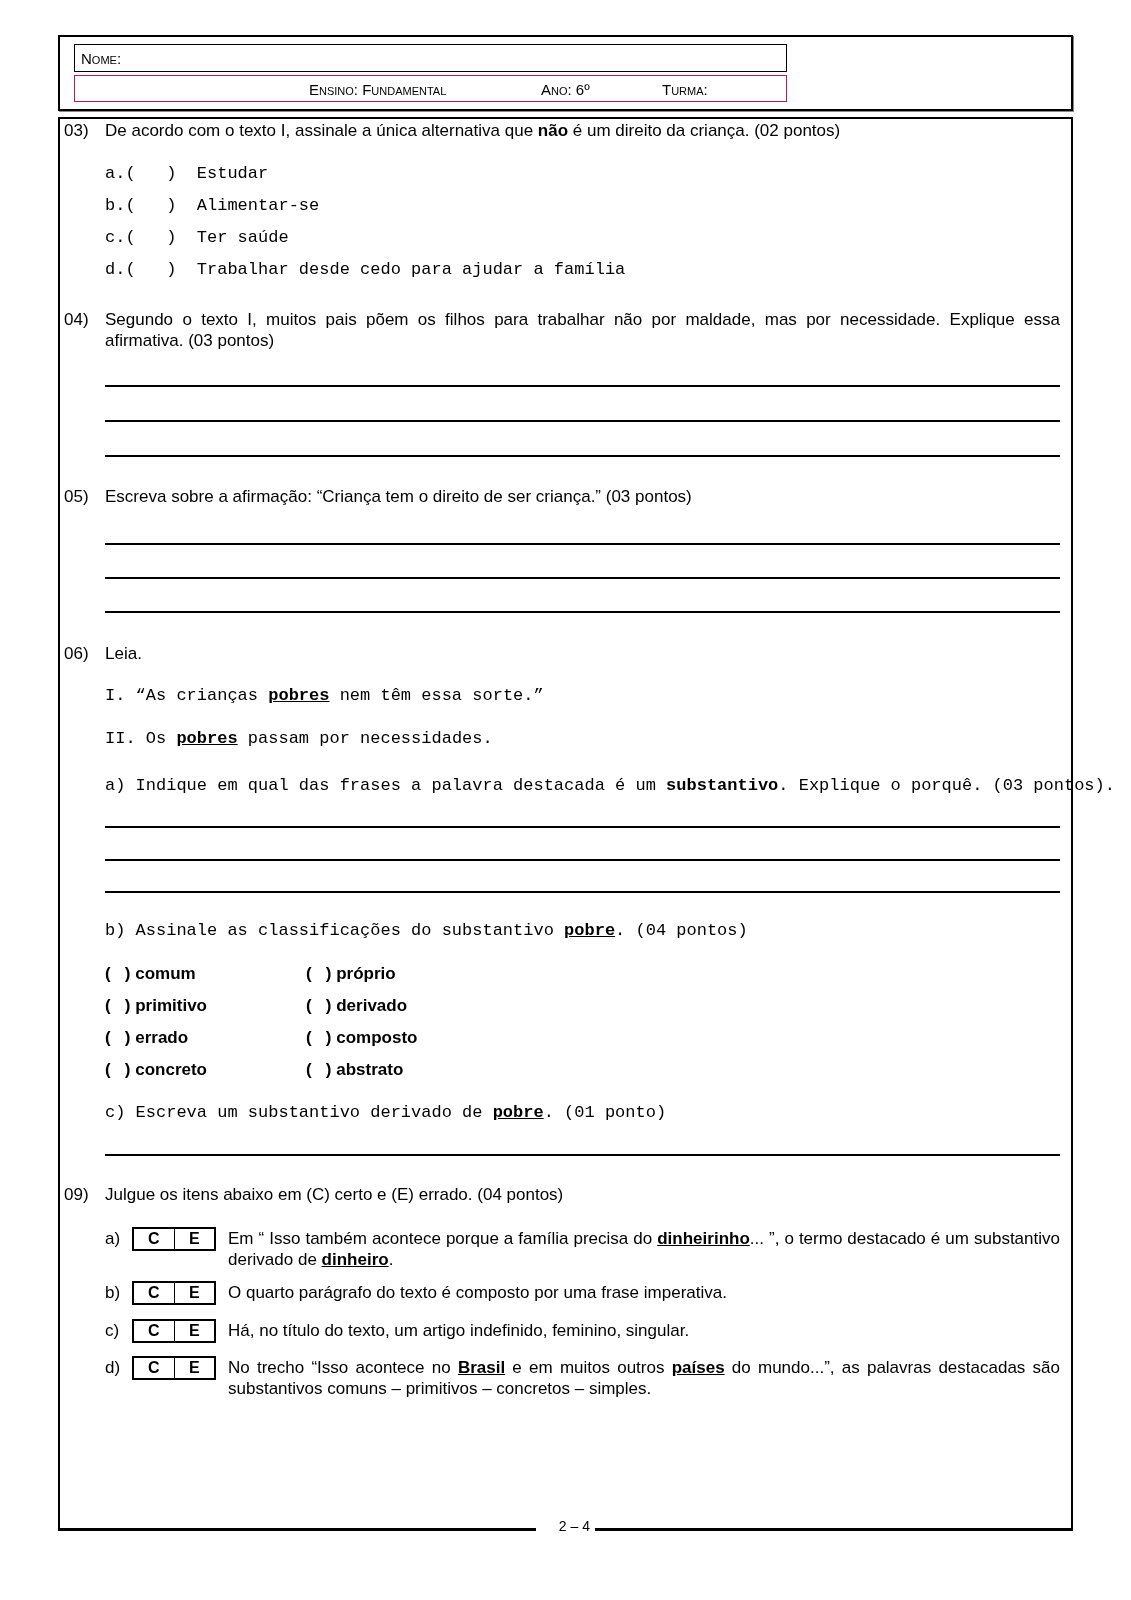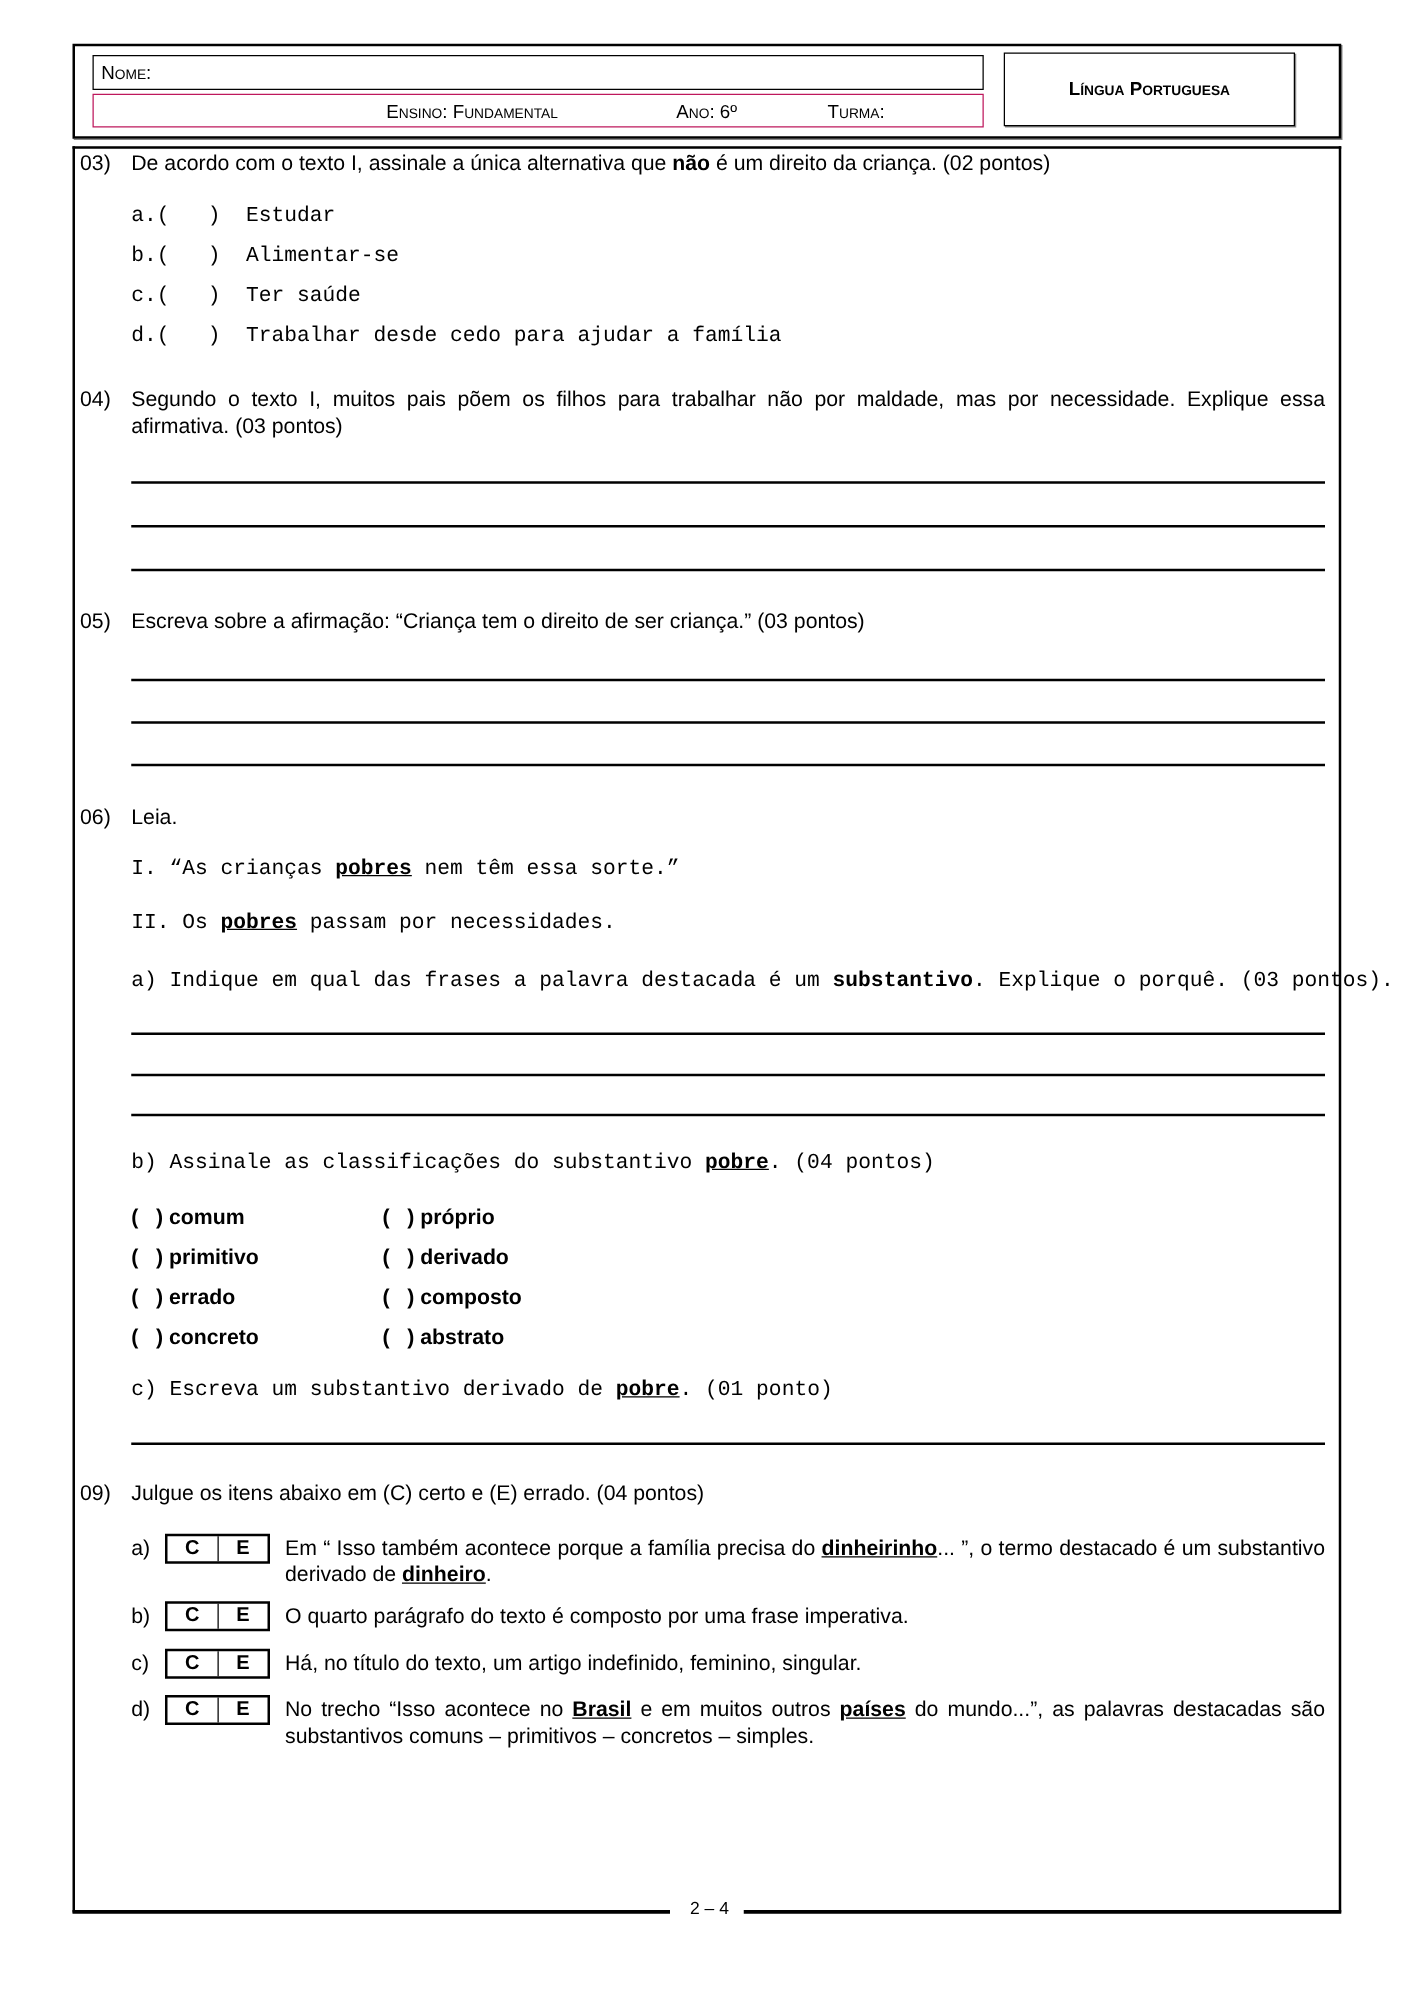--- a/index.html
+++ b/index.html
@@ -27,21 +27,21 @@
     font-weight: bold; font-variant: small-caps; font-size: 15px; text-align: center; line-height: 57px;
   }
 
   
   .frame {
     position: absolute; left: 58px; top: 117px; width: 1015px; height: 1413px;
     border: 2px solid #000; border-bottom: none;
   }
   .frame-bottom-left { position: absolute; left: 58px; top: 1528px; width: 478px; height: 3px; background: #000; }
   .frame-bottom-right { position: absolute; left: 595px; top: 1528px; width: 478px; height: 3px; background: #000; }
-  .page-num { position: absolute; left: 552px; top: 1518px; width: 59px; text-align: left; font-size: 14px; }
+  .page-num { position: absolute; left: 531px; top: 1518px; width: 59px; text-align: right; font-size: 14px; }
 
   .q { position: absolute; left: 64px; width: 1000px; line-height: 21px; }
   .qnum { position: absolute; left: 0; top: 0; }
   .qtext { position: absolute; left: 41px; width: 955px; text-align: justify; }
 
   .opt { position: absolute; left: 105px; line-height: 21px; font-family: Liberation Mono, monospace; }
   .ans-line { position: absolute; left: 105px; width: 955px; height: 2px; background: #000; }
 
   .cls { position: absolute; line-height: 21px; font-weight: bold; }
 
@@ -60,21 +60,20 @@
 
 <div class="header">
   <div class="hdr-left">
     <div class="name-box"><span>Nome:</span></div>
     <div class="info-box">
       <span style="left:234px">Ensino: Fundamental</span>
       <span style="left:466px">Ano: 6º</span>
       <span style="left:587px">Turma:</span>
     </div>
   </div>
-  <div class="subject-box">Língua Portuguesa</div>
 </div>
 
 <div class="frame"></div>
 <div class="frame-bottom-left"></div>
 <div class="frame-bottom-right"></div>
 <div class="page-num">2 – 4</div>
 
 <div class="q" style="top:120px">
   <span class="qnum">03)</span>
   <span class="qtext"><span>De acordo com o texto I, assinale a única alternativa que </span><b>não</b><span> é um direito da criança. (02 pontos)</span></span>

